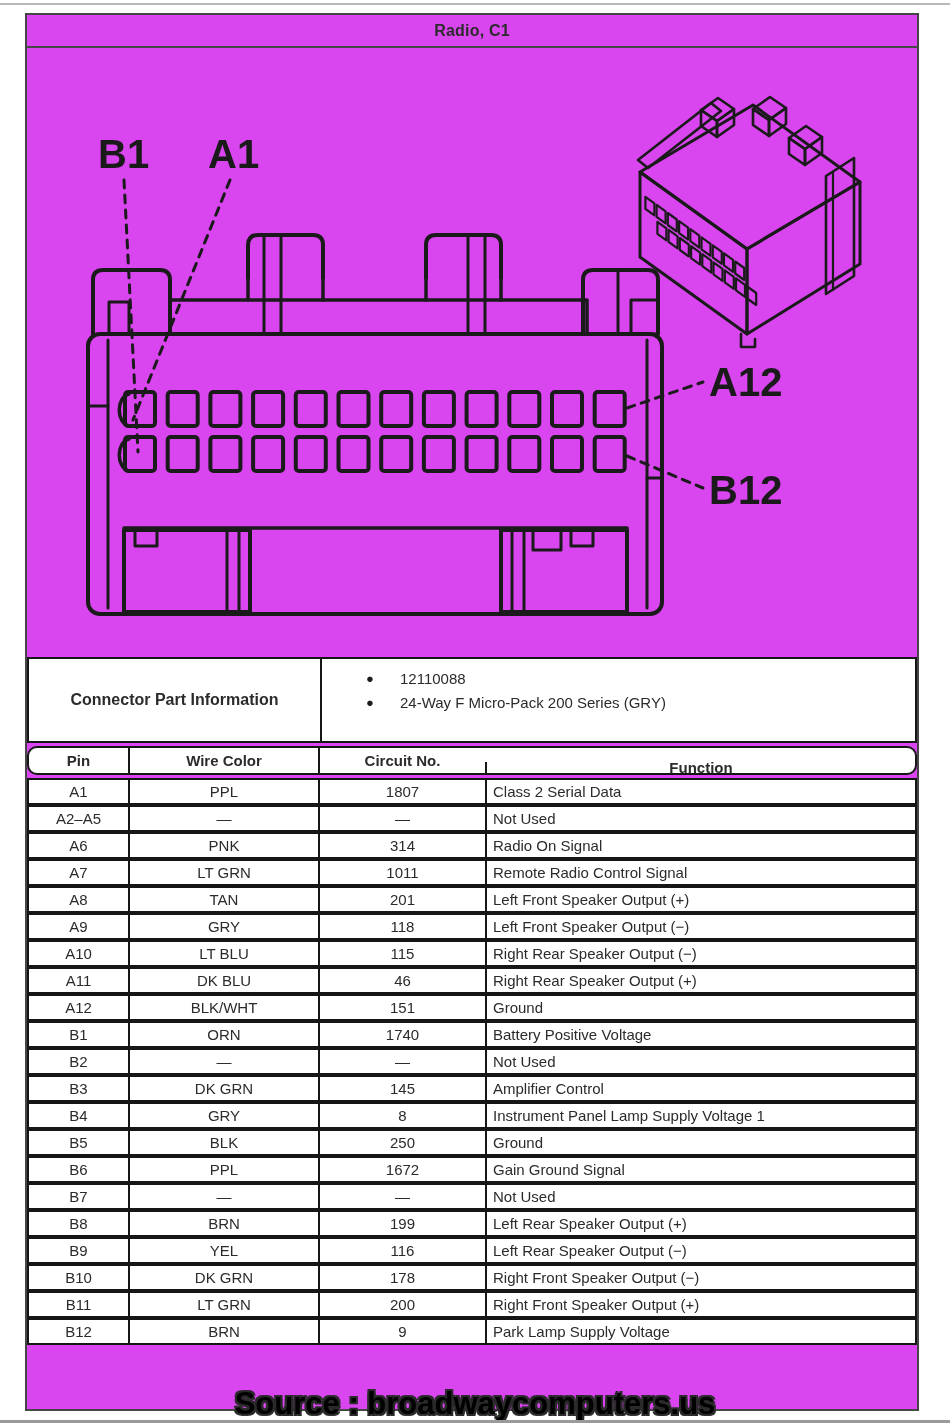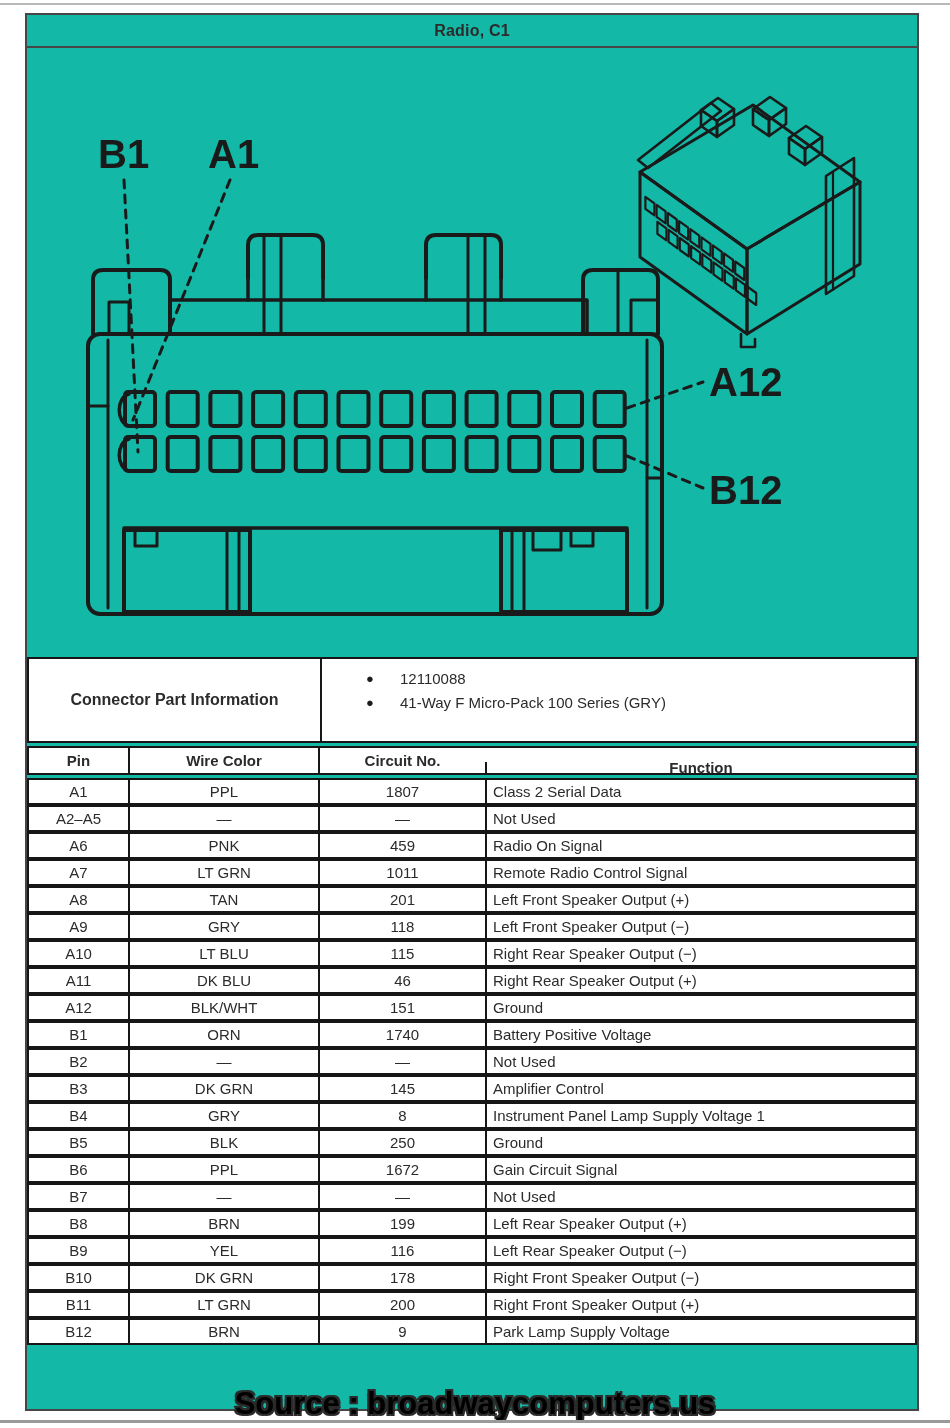--- a/index.html
+++ b/index.html
@@ -5,21 +5,21 @@
   html,body{margin:0;padding:0;}
   body{
     width:950px;height:1428px;position:relative;background:#ffffff;
     font-family:"Liberation Sans", sans-serif;color:#2b2b2b;overflow:hidden;
   }
   .top-rule{position:absolute;top:3px;left:0;width:950px;height:2px;background:#b9b9b9;}
   .bottom-rule{position:absolute;top:1420px;left:0;width:950px;height:3px;background:#9a9a9a;}
 
   .sheet{
     position:absolute;top:13px;left:25px;width:894px;height:1398px;
-    border:2px solid #464646;box-sizing:border-box;background:#14b8a6;
+    border:2px solid #464646;box-sizing:border-box;background:#d946ef;
   }
   .title-bar{
     height:31px;line-height:31px;border-bottom:2px solid #464646;
     text-align:center;font-weight:bold;font-size:16px;letter-spacing:.2px;
   }
   .diagram{position:absolute;top:33px;left:0;width:890px;height:609px;}
   .diagram svg{display:block;width:890px;height:609px;}
 
   .partinfo{
     position:absolute;top:642px;left:0;width:890px;height:86px;
@@ -31,21 +31,21 @@
     font-weight:bold;font-size:16px;text-align:left;
   }
   .pi-items{flex:1;padding:11px 0 0 44px;display:flex;flex-direction:column;gap:7px;}
   .pi-item{display:flex;align-items:center;font-size:15px;}
   .pi-item .bullet{width:34px;font-size:13px;color:#1c1c1c;}
 
   .thead,.trow{
     display:grid;grid-template-columns:99px 190px 167px 1fr;
     border:2px solid #161616;box-sizing:border-box;background:#fff;
   }
-  .thead{position:absolute;top:731px;left:0;width:890px;height:29px;font-weight:bold;}
+  .thead{position:absolute;top:731px;left:0;width:890px;height:29px;font-weight:bold;border-radius:10px;}
   .rows{position:absolute;top:763px;left:0;width:890px;}
   .trow{height:27px;margin-top:0;}
   .trow:first-child{margin-top:0;}
   .thead > div,.trow > div{
     display:flex;align-items:center;justify-content:center;
     font-size:15px;border-left:2px solid #161616;overflow:hidden;white-space:nowrap;
   }
   .thead > div:first-child,.trow > div:first-child{border-left:none;}
   .thead > div.fn{justify-content:center;margin-top:14px;}
   .trow > div.fn{justify-content:flex-start;padding-left:6px;text-align:center;}
@@ -198,21 +198,21 @@
 
   <div class="partinfo">
     <div class="pi-label">Connector Part Information</div>
     <div class="pi-items">
       <div class="pi-item">
         <span class="bullet">●</span>
         <span>12110088</span>
       </div>
       <div class="pi-item">
         <span class="bullet">●</span>
-        <span>41-Way F Micro-Pack 100 Series (GRY)</span>
+        <span>24-Way F Micro-Pack 200 Series (GRY)</span>
       </div>
     </div>
   </div>
 
   <div class="thead">
     <div>Pin</div>
     <div>Wire Color</div>
     <div>Circuit No.</div>
     <div class="fn">Function</div>
   </div>
@@ -228,21 +228,21 @@
   <div class="trow">
     <div>A2–A5</div>
     <div>—</div>
     <div>—</div>
     <div class="fn">Not Used</div>
   </div>
 
   <div class="trow">
     <div>A6</div>
     <div>PNK</div>
-    <div>459</div>
+    <div>314</div>
     <div class="fn">Radio On Signal</div>
   </div>
 
   <div class="trow">
     <div>A7</div>
     <div>LT GRN</div>
     <div>1011</div>
     <div class="fn">Remote Radio Control Signal</div>
   </div>
 
@@ -313,21 +313,21 @@
     <div>B5</div>
     <div>BLK</div>
     <div>250</div>
     <div class="fn">Ground</div>
   </div>
 
   <div class="trow">
     <div>B6</div>
     <div>PPL</div>
     <div>1672</div>
-    <div class="fn">Gain Circuit Signal</div>
+    <div class="fn">Gain Ground Signal</div>
   </div>
 
   <div class="trow">
     <div>B7</div>
     <div>—</div>
     <div>—</div>
     <div class="fn">Not Used</div>
   </div>
 
   <div class="trow">

